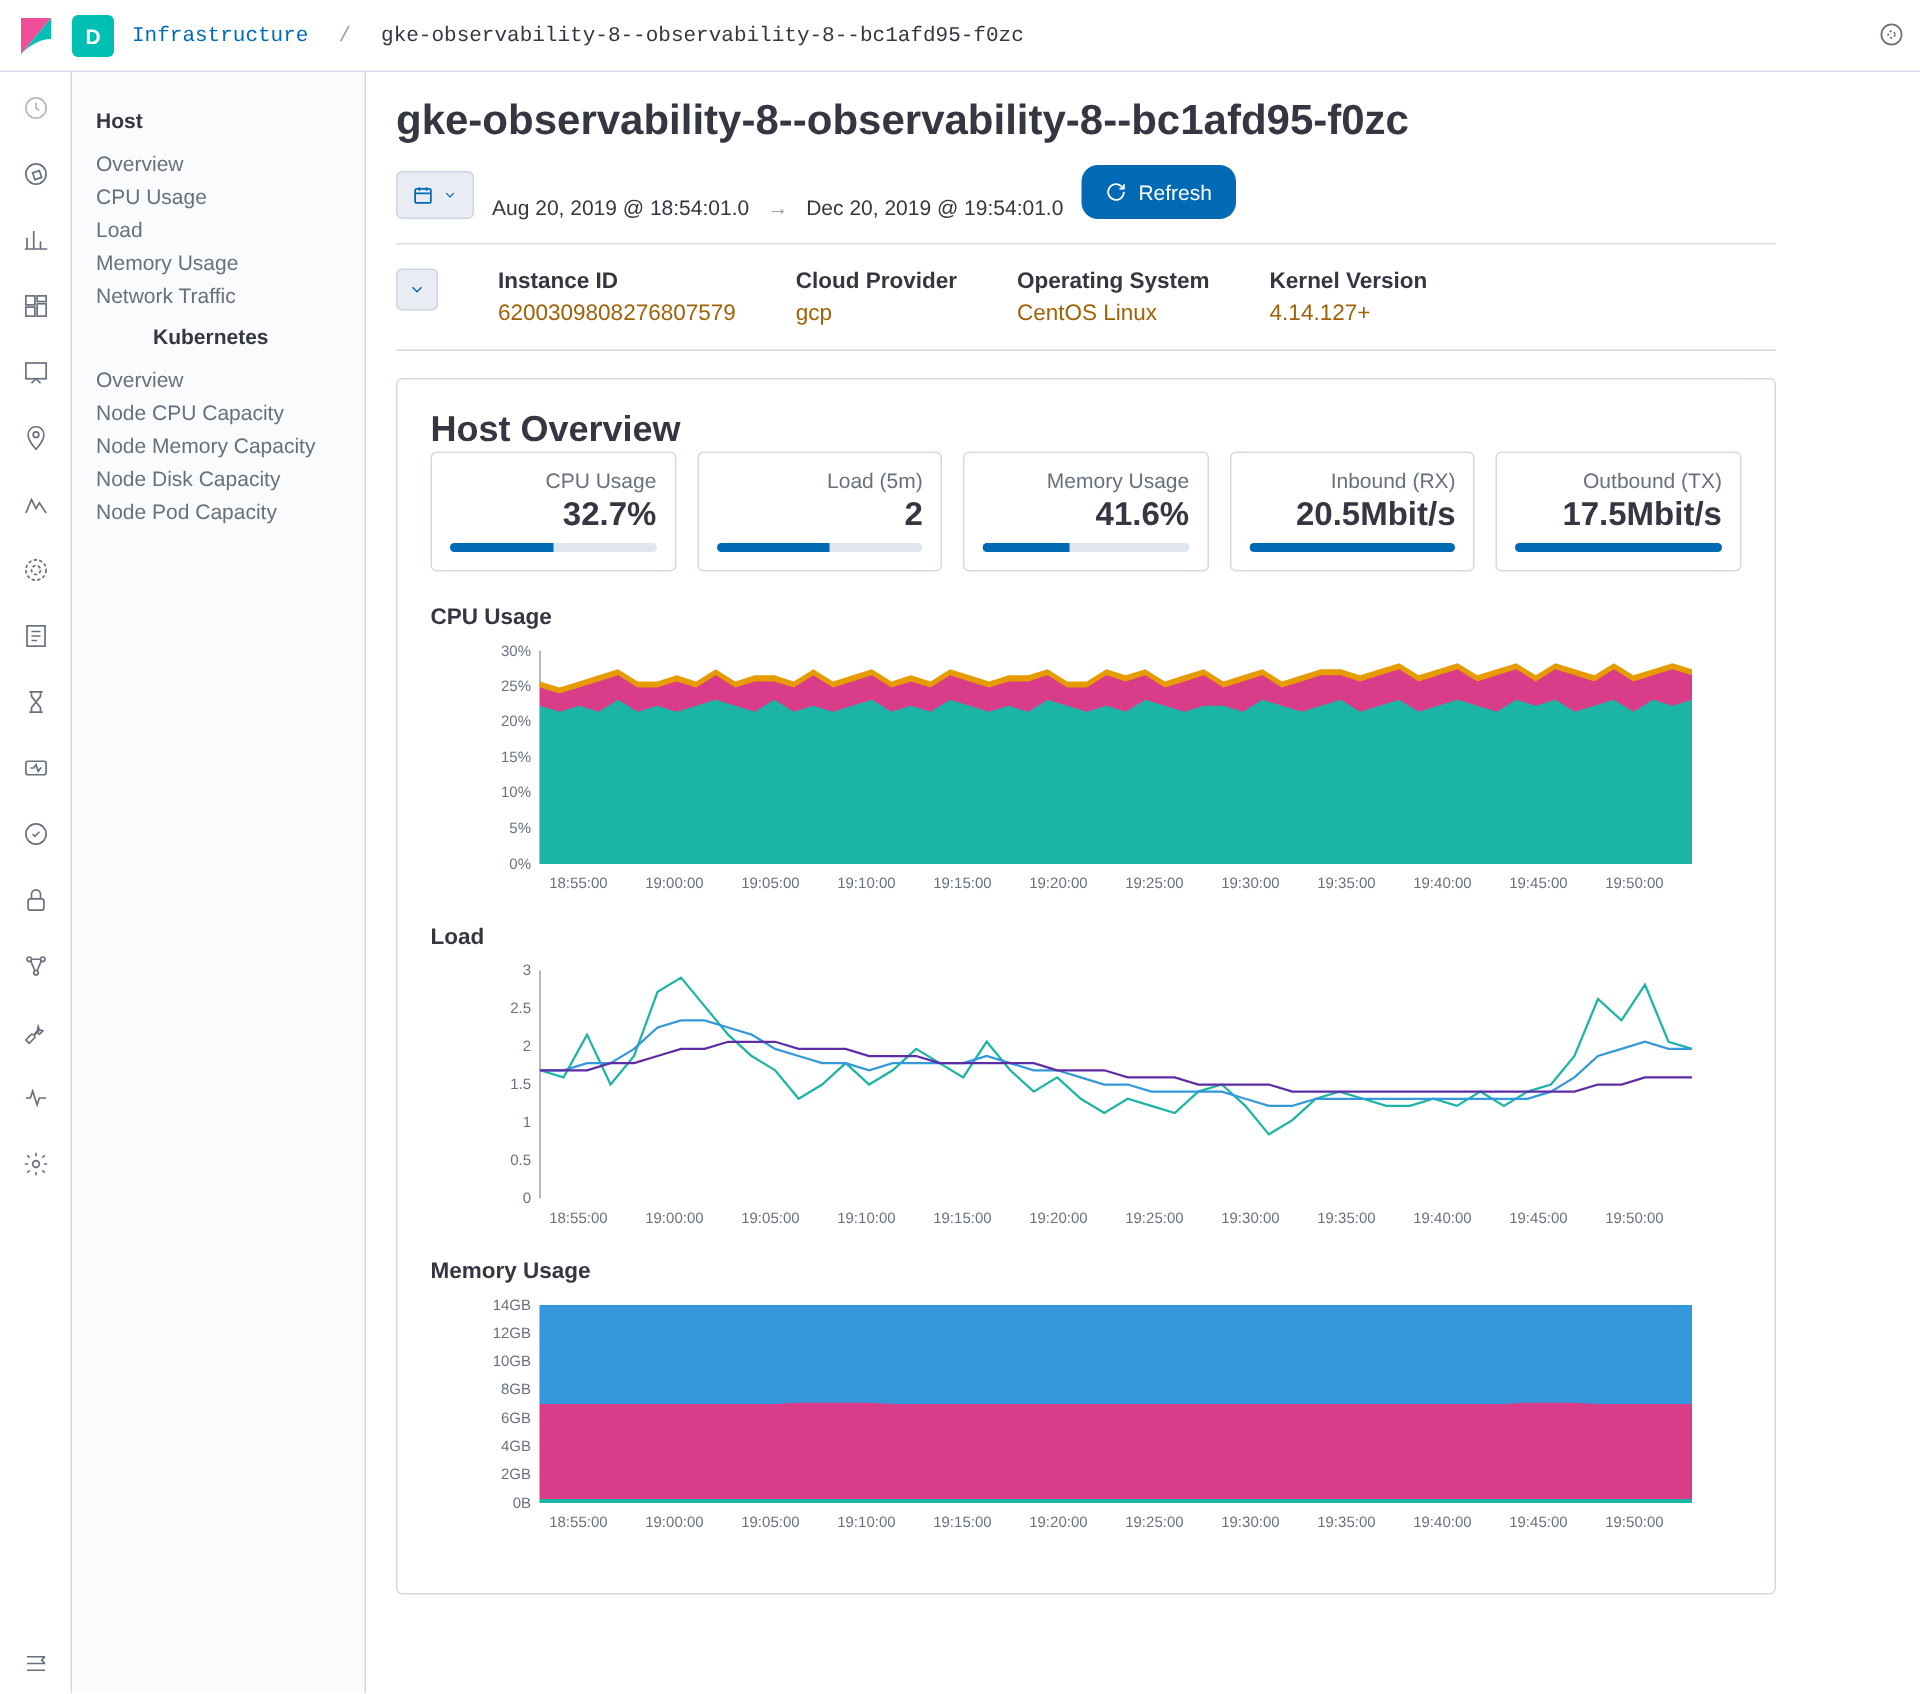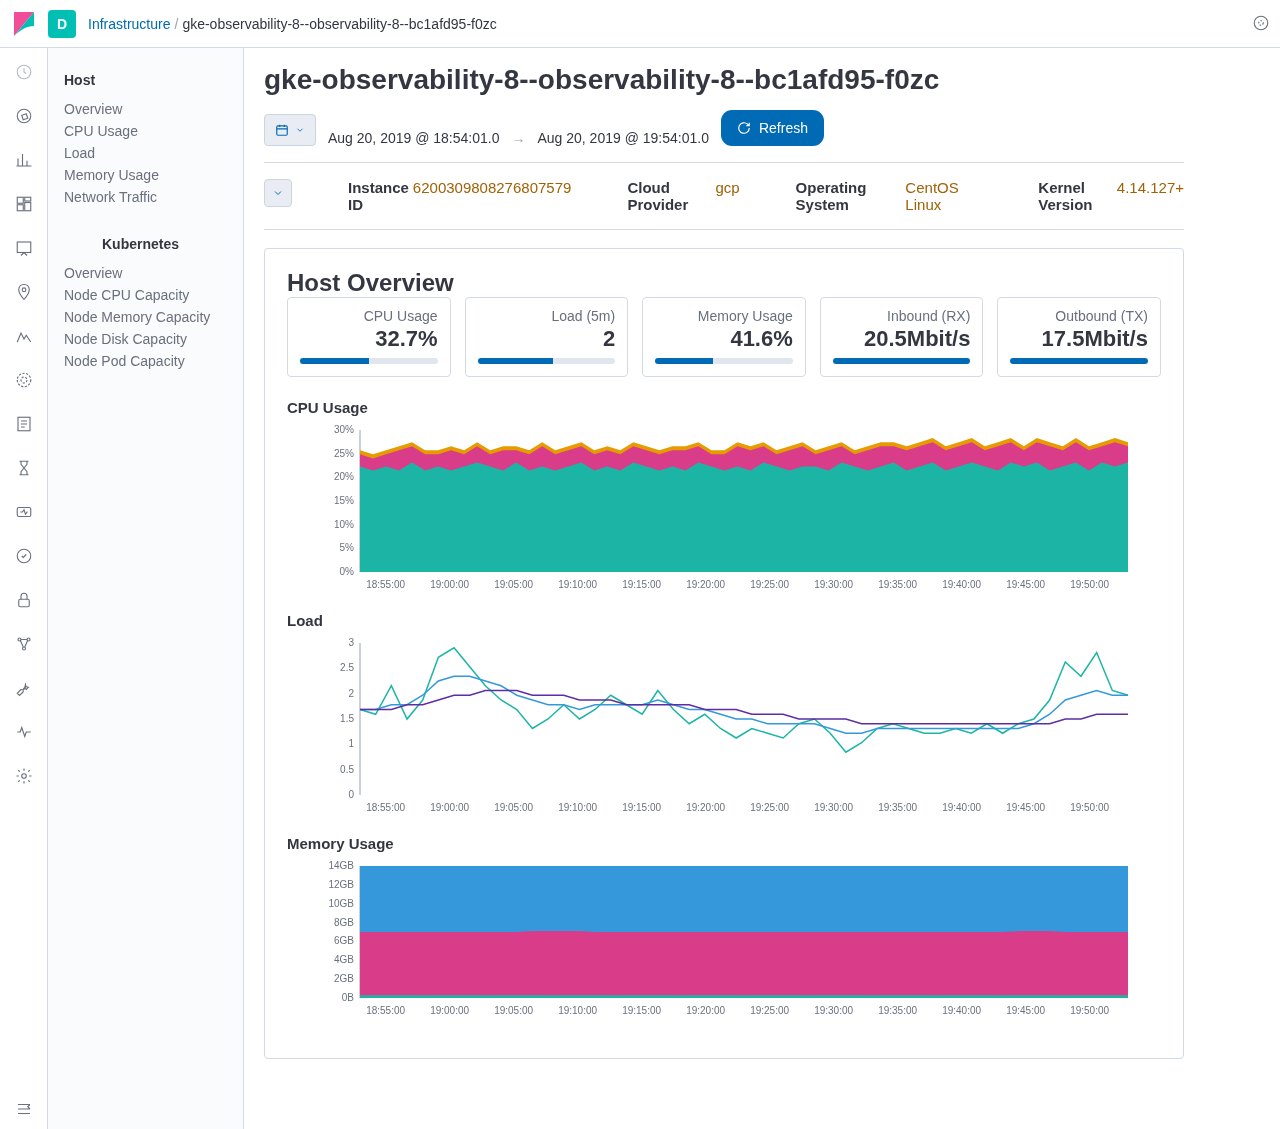--- a/index.html
+++ b/index.html
@@ -1,44 +1,44 @@
 <!DOCTYPE html>
 <html><head>
 <meta charset="utf-8">
 <style>
 * { box-sizing: border-box; margin: 0; padding: 0; }
 body { font-family: -apple-system, BlinkMacSystemFont, "Segoe UI", Helvetica, Arial, sans-serif; font-size: 14px; color: #343741; background: #fff; width: 1280px; height: 1129px; overflow: hidden; display: flex; flex-direction: column; }
 .topbar { height: 48px; border-bottom: 1px solid #d3dae6; display: flex; align-items: center; padding: 0 8px; }
 .logo-slot { width: 32px; height: 32px; display: flex; align-items: center; justify-content: center; margin-right: 8px; }
 .space-badge { width: 28px; height: 28px; background: #00bfb3; color: #fff; border-radius: 4px; display: flex; align-items: center; justify-content: center; font-weight: 700; margin-right: 12px; }
-.breadcrumb { display: flex; align-items: flex-end; gap: 0; color: #69707d; font-size: 14px; }
+.breadcrumb { display: flex; align-items: flex-end; gap: 16px; color: #69707d; font-size: 14px; font-family: Liberation Mono, monospace; }
 .breadcrumb .link { color: #006bb4; cursor: pointer; }
 .breadcrumb .sep { color: #98a2b3; margin: 0 4px; }
 .breadcrumb .current { color: #343741; }
 .top-right-icon { margin-left: auto; color: #69707d; cursor: pointer; width:20px; height:20px; }
 .body { flex: 1; display: flex; overflow: hidden; }
 .navrail { width: 48px; border-right: 1px solid #d3dae6; display: flex; flex-direction: column; align-items: center; padding-top: 12px; gap: 20px; }
 .navrail .rail-icon { width: 24px; height: 24px; color: #69707d; cursor: pointer; display:flex; align-items:center; justify-content:center; }
 .navrail .rail-icon.recent { color:#b0bac5; }
 .navrail .collapse-slot { margin-top: auto; margin-bottom: 8px; }
 .sidenav { width: 196px; background: #fafbfd; border-right: 1px solid #d3dae6; padding: 20px 16px; }
 .sidenav h4 { font-size: 14px; font-weight: 700; margin-bottom: 10px; margin-top: 4px; }
-.sidenav h4.second { margin-top: 28px; padding-left: 38px; }
+.sidenav h4.second { margin-top: 8px; padding-left: 38px; }
 .sidenav a { display: block; font-size: 14px; color: #69707d; text-decoration: none; padding: 3px 0; cursor: pointer; }
 .content { flex: 1; overflow: auto; background: #fff; }
 .page { padding: 16px 20px 20px 20px; max-width: 960px; }
 .page-title { font-size: 28px; font-weight: 700; margin-bottom: 14px; }
 .controls-row { display: flex; align-items: flex-end; gap: 12px; margin-bottom: 16px; }
 .date-btn { display:flex; align-items:center; gap:6px; border:1px solid #cdd3df; background:#e9edf3; border-radius:4px; padding:8px 10px; cursor:pointer; color:#006bb4; }
 .date-text { color:#343741; }
 .arrow-sep { color:#98a2b3; }
 .refresh-btn { background:#006bb4; color:#fff; border:none; border-radius:11px; padding:10px 16px; font-size:14px; display:flex; align-items:center; gap:8px; cursor:pointer; }
 .meta-row { display:flex; align-items:flex-start; gap:40px; border-top:1px solid #d3dae6; border-bottom:1px solid #d3dae6; padding:16px 0 16px 0; margin-bottom:18px; }
 .meta-toggle { width:28px; height:28px; border:1px solid #cdd3df; background:#e9edf3; border-radius:4px; display:flex; align-items:center; justify-content:center; color:#006bb4; cursor:pointer; flex-shrink:0; }
-.meta-item { display:flex; gap:4px;margin-left:16px; }
+.meta-item { display:flex; flex-direction:column; gap:4px; }
 .meta-label { font-weight:700; font-size:15px; }
 .meta-value { font-size:15px; color:#a16207; }
 .panel { border:1px solid #d3dae6; border-radius:4px; padding:20px 22px; }
 .panel-title { font-size:24px; font-weight:700; }
 .stat-row { display:flex; gap:14px; margin-bottom:22px; }
 .stat-card { flex:1; border:1px solid #d3dae6; border-radius:4px; padding:10px 12px 12px 12px; text-align:right; }
 .stat-card .label { font-size:14px; color:#69707d; margin-bottom:2px; }
 .stat-card .value { font-size:22px; font-weight:700; margin-bottom:6px; }
 .stat-card .bar-bg { height:6px; background:#e0e5ee; border-radius:3px; overflow:hidden; }
 .stat-card .bar-fill { height:100%; background:#006bb4; }
@@ -207,21 +207,21 @@
           <svg width="14" height="14" viewBox="0 0 24 24" fill="none" stroke="#006bb4" stroke-width="2">
               <rect x="3" y="5" width="18" height="16" rx="2"></rect>
               <path d="M3 10h18M8 3v4M16 3v4"></path>
             </svg>
           <svg width="10" height="10" viewBox="0 0 24 24" fill="none" stroke="#006bb4" stroke-width="2">
               <path d="M6 9l6 6 6-6"></path>
             </svg>
         </div>
         <span class="date-text">Aug 20, 2019 @ 18:54:01.0</span>
         <span class="arrow-sep">→</span>
-        <span class="date-text">Aug 20, 2019 @ 19:54:01.0</span>
+        <span class="date-text">Dec 20, 2019 @ 19:54:01.0</span>
         <button class="refresh-btn">
           <svg width="14" height="14" viewBox="0 0 24 24" fill="none" stroke="#fff" stroke-width="2">
               <path d="M21 12a9 9 0 11-3-6.7L21 8M21 3v5h-5"></path>
             </svg>
           <span>Refresh</span>
         </button>
       </div>
 
       <div class="meta-row">
         <div class="meta-toggle">

